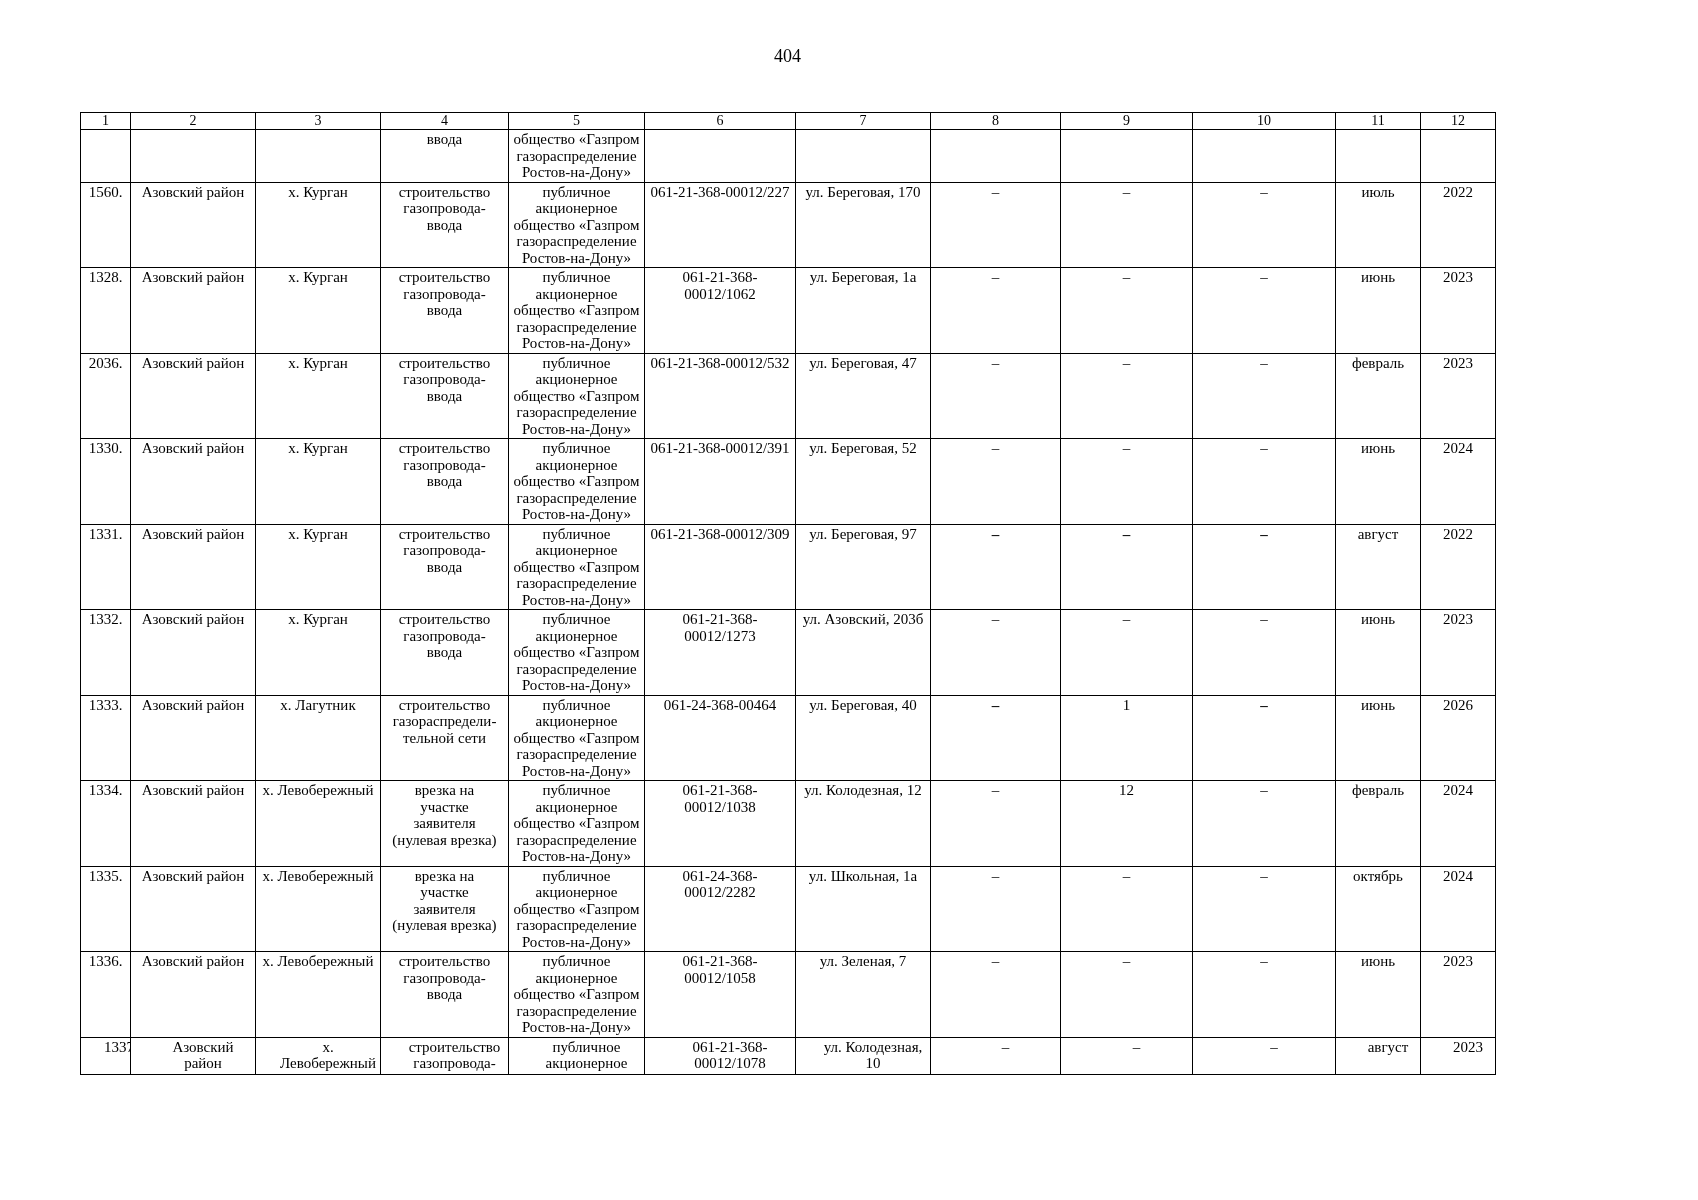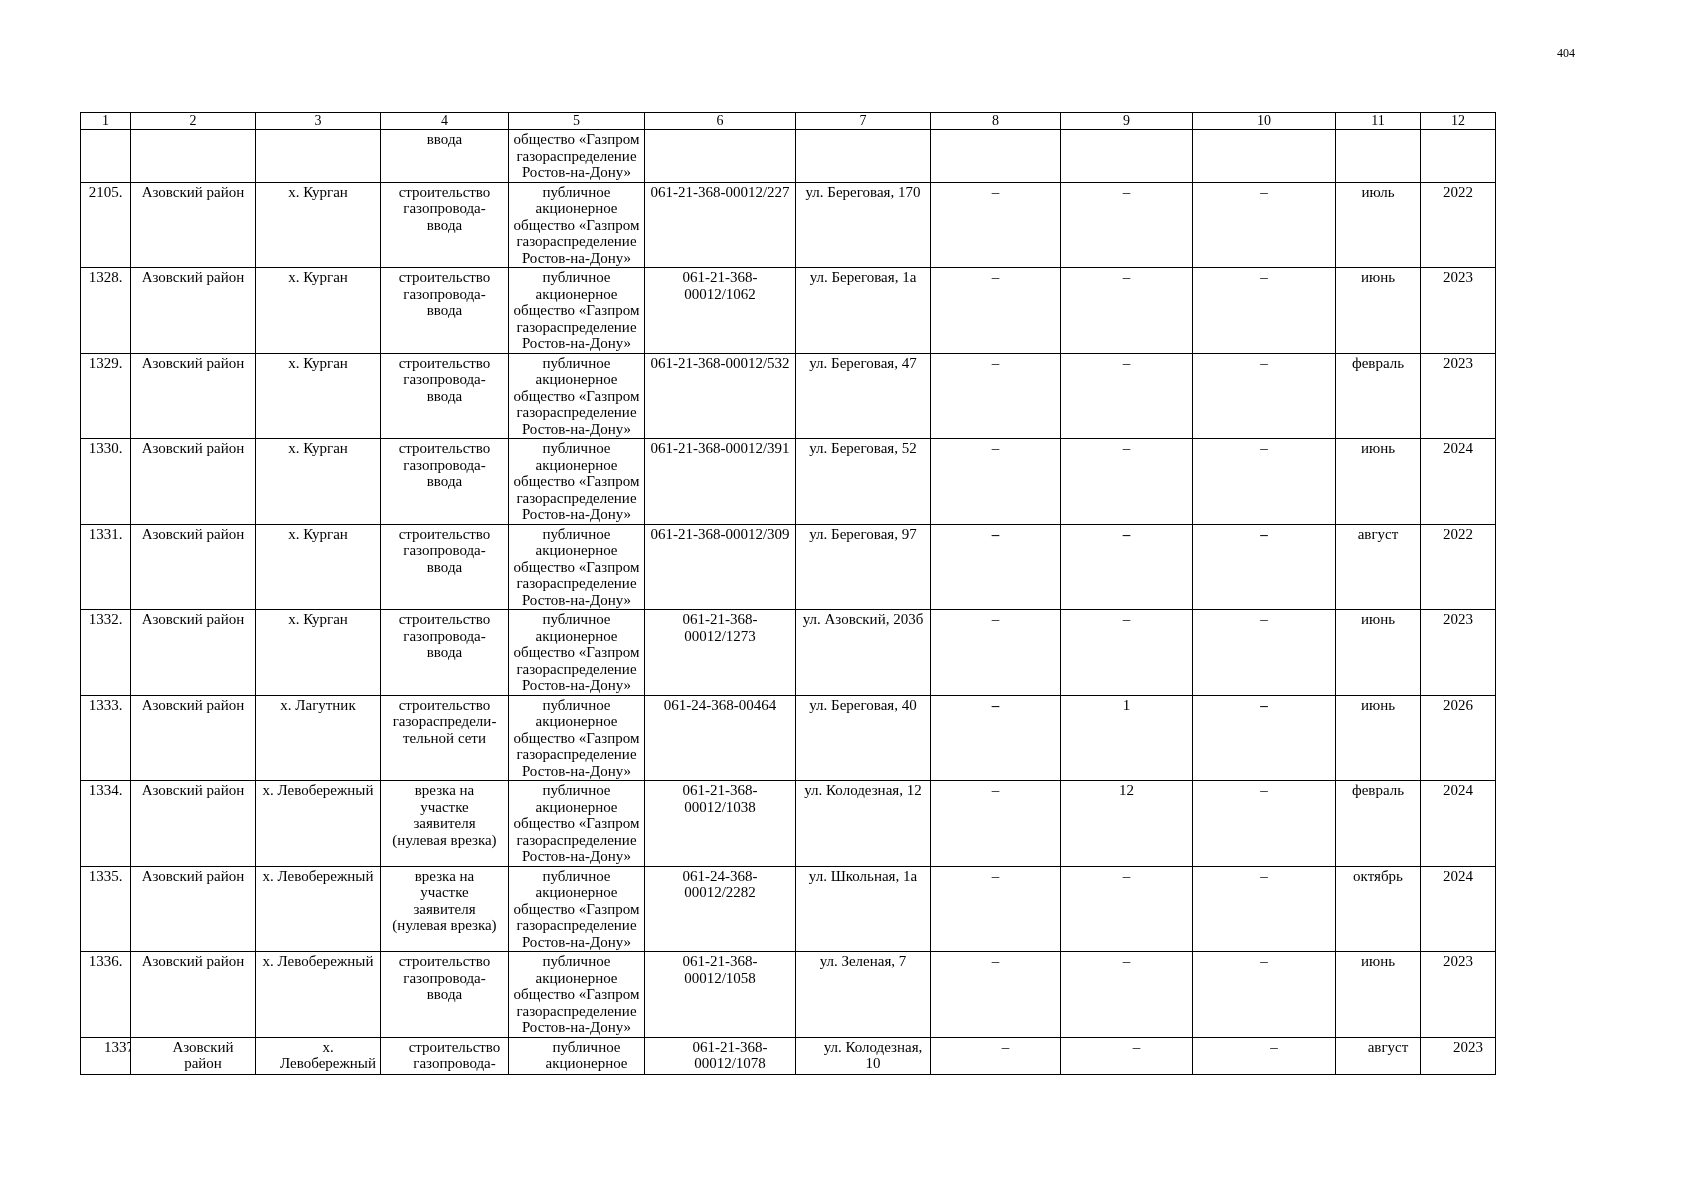--- a/index.html
+++ b/index.html
@@ -14,22 +14,22 @@
     width: 1698px;
     height: 1200px;
     overflow: hidden;
     background: #ffffff;
   }
   .page-number {
     position: absolute;
     top: 46px;
     left: 0;
     width: 1575px;
-    text-align: right;
-    font-size: 12px;
+    text-align: center;
+    font-size: 18px;
   }
   table.doc-table {
     position: absolute;
     top: 112px;
     left: 80px;
     width: 1415px;
     border-collapse: collapse;
     table-layout: fixed;
     font-size: 15px;
     line-height: 16.5px;
@@ -108,21 +108,21 @@
 Ростов-на-Дону»</td>
           <td></td>
           <td></td>
           <td></td>
           <td></td>
           <td></td>
           <td></td>
           <td></td>
         </tr>
         <tr>
-          <td>2105.</td>
+          <td>1560.</td>
           <td>Азовский район</td>
           <td>х. Курган</td>
           <td>строительство
 газопровода-
 ввода</td>
           <td>публичное
 акционерное
 общество «Газпром
 газораспределение
 Ростов-на-Дону»</td>
@@ -148,21 +148,21 @@
 Ростов-на-Дону»</td>
           <td>061-21-368-00012/1062</td>
           <td>ул. Береговая, 1а</td>
           <td>–</td>
           <td>–</td>
           <td>–</td>
           <td>июнь</td>
           <td>2023</td>
         </tr>
         <tr>
-          <td>1329.</td>
+          <td>2036.</td>
           <td>Азовский район</td>
           <td>х. Курган</td>
           <td>строительство
 газопровода-
 ввода</td>
           <td>публичное
 акционерное
 общество «Газпром
 газораспределение
 Ростов-на-Дону»</td>

